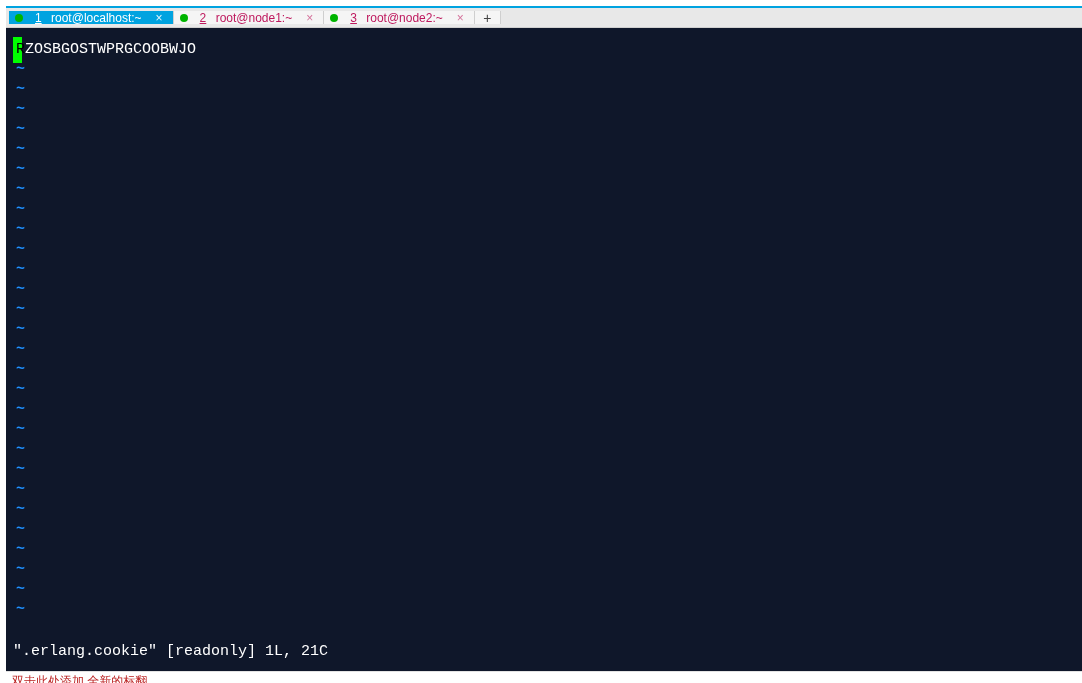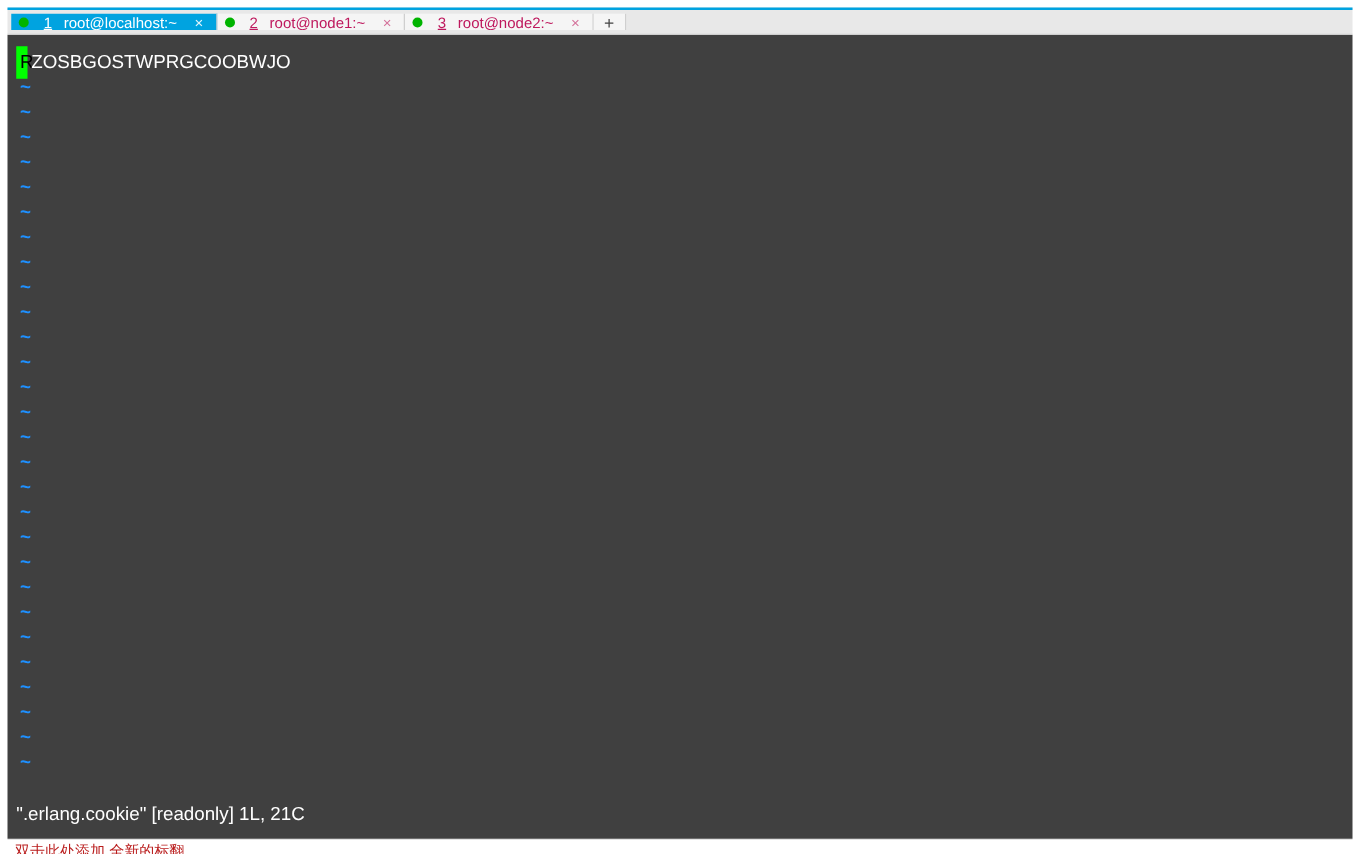--- a/index.html
+++ b/index.html
@@ -54,26 +54,26 @@
       width: 26px;
       display:flex;align-items:center;justify-content:center;
       border-right:1px solid #cfcfcf;
       background:#f5f5f5;
       cursor:pointer;
       font-size: 14px;
       color:#444;
     }
     
     .term {
-      background:#404040;
+      background:#0f172a;
       color:#fff;
       width:100%;
       height: calc(683px - 22px - 18px);
       padding: 6px 4px 4px 4px;
-      font-family: Liberation Sans, sans-serif;
+      font-family: Liberation Mono, monospace;
       font-size: 15px;
       line-height: 20px;
       position: relative;
       overflow:hidden;
     }
     .line { height:20px; white-space: pre; }
     .cursor {
       display:inline-block;
       background:#00ff00;
       color:#000;

